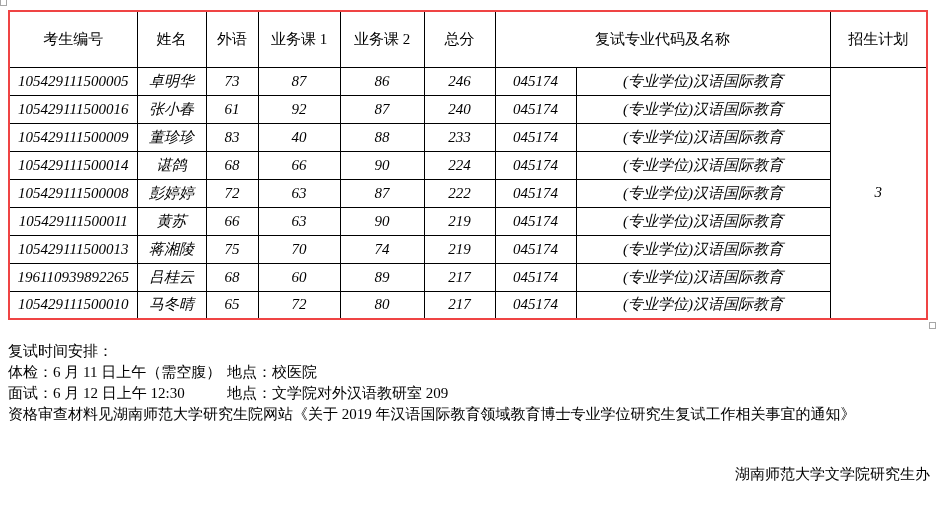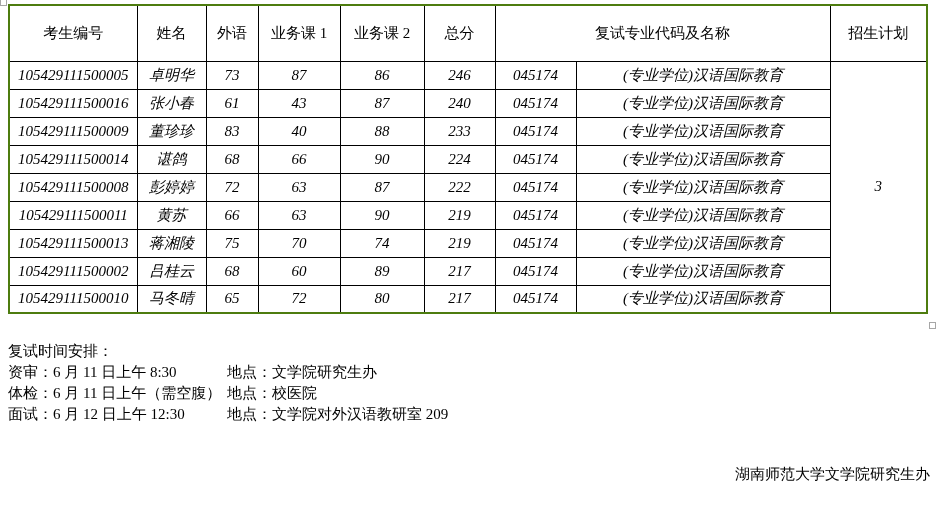--- a/index.html
+++ b/index.html
@@ -11,25 +11,25 @@
     background: #ffffff;
     color: #000000;
     font-family: "Liberation Serif", "DejaVu Serif", serif;
     font-size: 15px;
     overflow: hidden;
   }
   
   .results-table {
     position: absolute;
     left: 8px;
-    top: 4px;
+    top: 10px;
     width: 918px;
     border-collapse: collapse;
     table-layout: fixed;
-    border: 2px solid #4d7c0f;
+    border: 2px solid #ef4444;
   }
   .results-table th,
   .results-table td {
     border: 1px solid #000;
     text-align: center;
     vertical-align: middle;
     font-weight: normal;
     font-size: 15px;
     padding: 0;
     overflow: hidden;
@@ -112,21 +112,21 @@
           <td>86</td>
           <td>246</td>
           <td>045174</td>
           <td>(专业学位)汉语国际教育</td>
           <td rowspan="9">3</td>
         </tr>
         <tr>
           <td>105429111500016</td>
           <td>张小春</td>
           <td>61</td>
-          <td>43</td>
+          <td>92</td>
           <td>87</td>
           <td>240</td>
           <td>045174</td>
           <td>(专业学位)汉语国际教育</td>
         </tr>
         <tr>
           <td>105429111500009</td>
           <td>董珍珍</td>
           <td>83</td>
           <td>40</td>
@@ -169,21 +169,21 @@
           <td>105429111500013</td>
           <td>蒋湘陵</td>
           <td>75</td>
           <td>70</td>
           <td>74</td>
           <td>219</td>
           <td>045174</td>
           <td>(专业学位)汉语国际教育</td>
         </tr>
         <tr>
-          <td>105429111500002</td>
+          <td>196110939892265</td>
           <td>吕桂云</td>
           <td>68</td>
           <td>60</td>
           <td>89</td>
           <td>217</td>
           <td>045174</td>
           <td>(专业学位)汉语国际教育</td>
         </tr>
         <tr>
           <td>105429111500010</td>
@@ -194,27 +194,25 @@
           <td>217</td>
           <td>045174</td>
           <td>(专业学位)汉语国际教育</td>
         </tr>
       </tbody>
   </table>
 
   <div class="schedule">
     <div>复试时间安排：</div>
     <div>
-      <span class="time-part">资审：6 月 11 日上午 8:30</span><span>地点：文学院研究生办</span>
-    </div>
-    <div>
       <span class="time-part">体检：6 月 11 日上午（需空腹）</span><span>地点：校医院</span>
     </div>
     <div>
       <span class="time-part">面试：6 月 12 日上午 12:30</span><span>地点：文学院对外汉语教研室 209</span>
     </div>
+    <div>资格审查材料见湖南师范大学研究生院网站《关于 2019 年汉语国际教育领域教育博士专业学位研究生复试工作相关事宜的通知》</div>
   </div>
 
   <div class="signature">
     <div>湖南师范大学文学院研究生办</div>
   </div>
 
 </div>
 
 </body></html>

